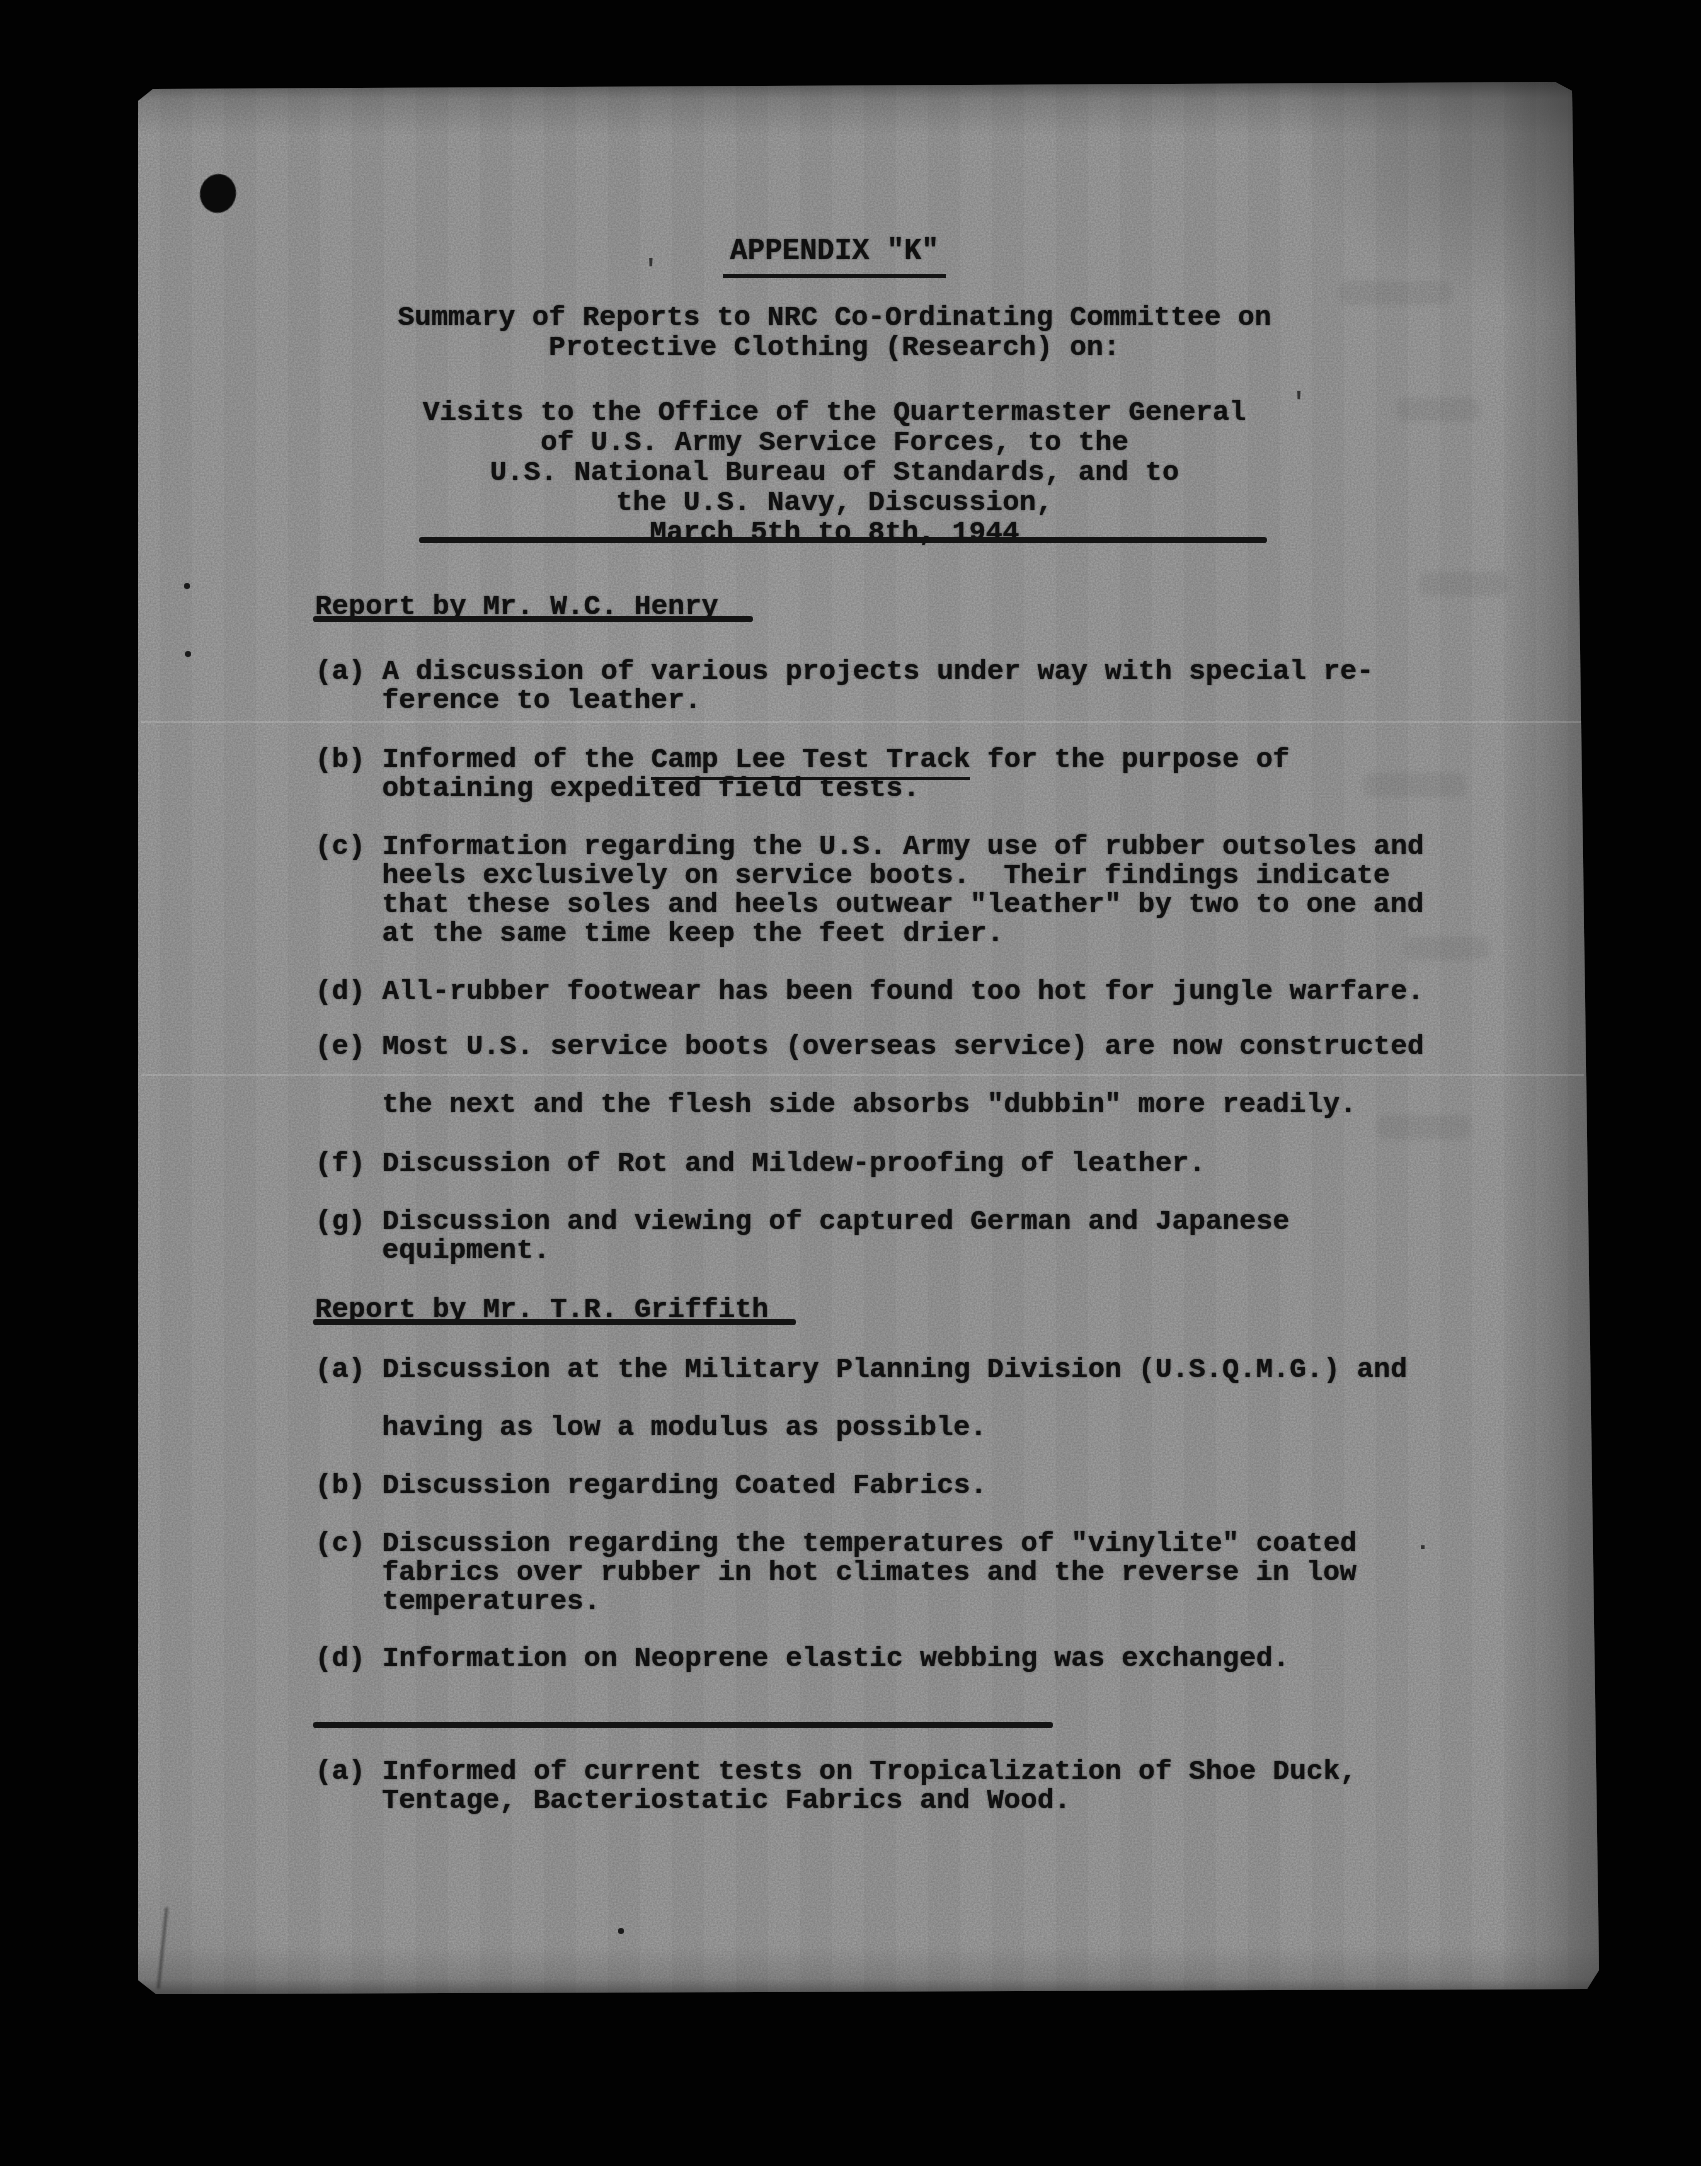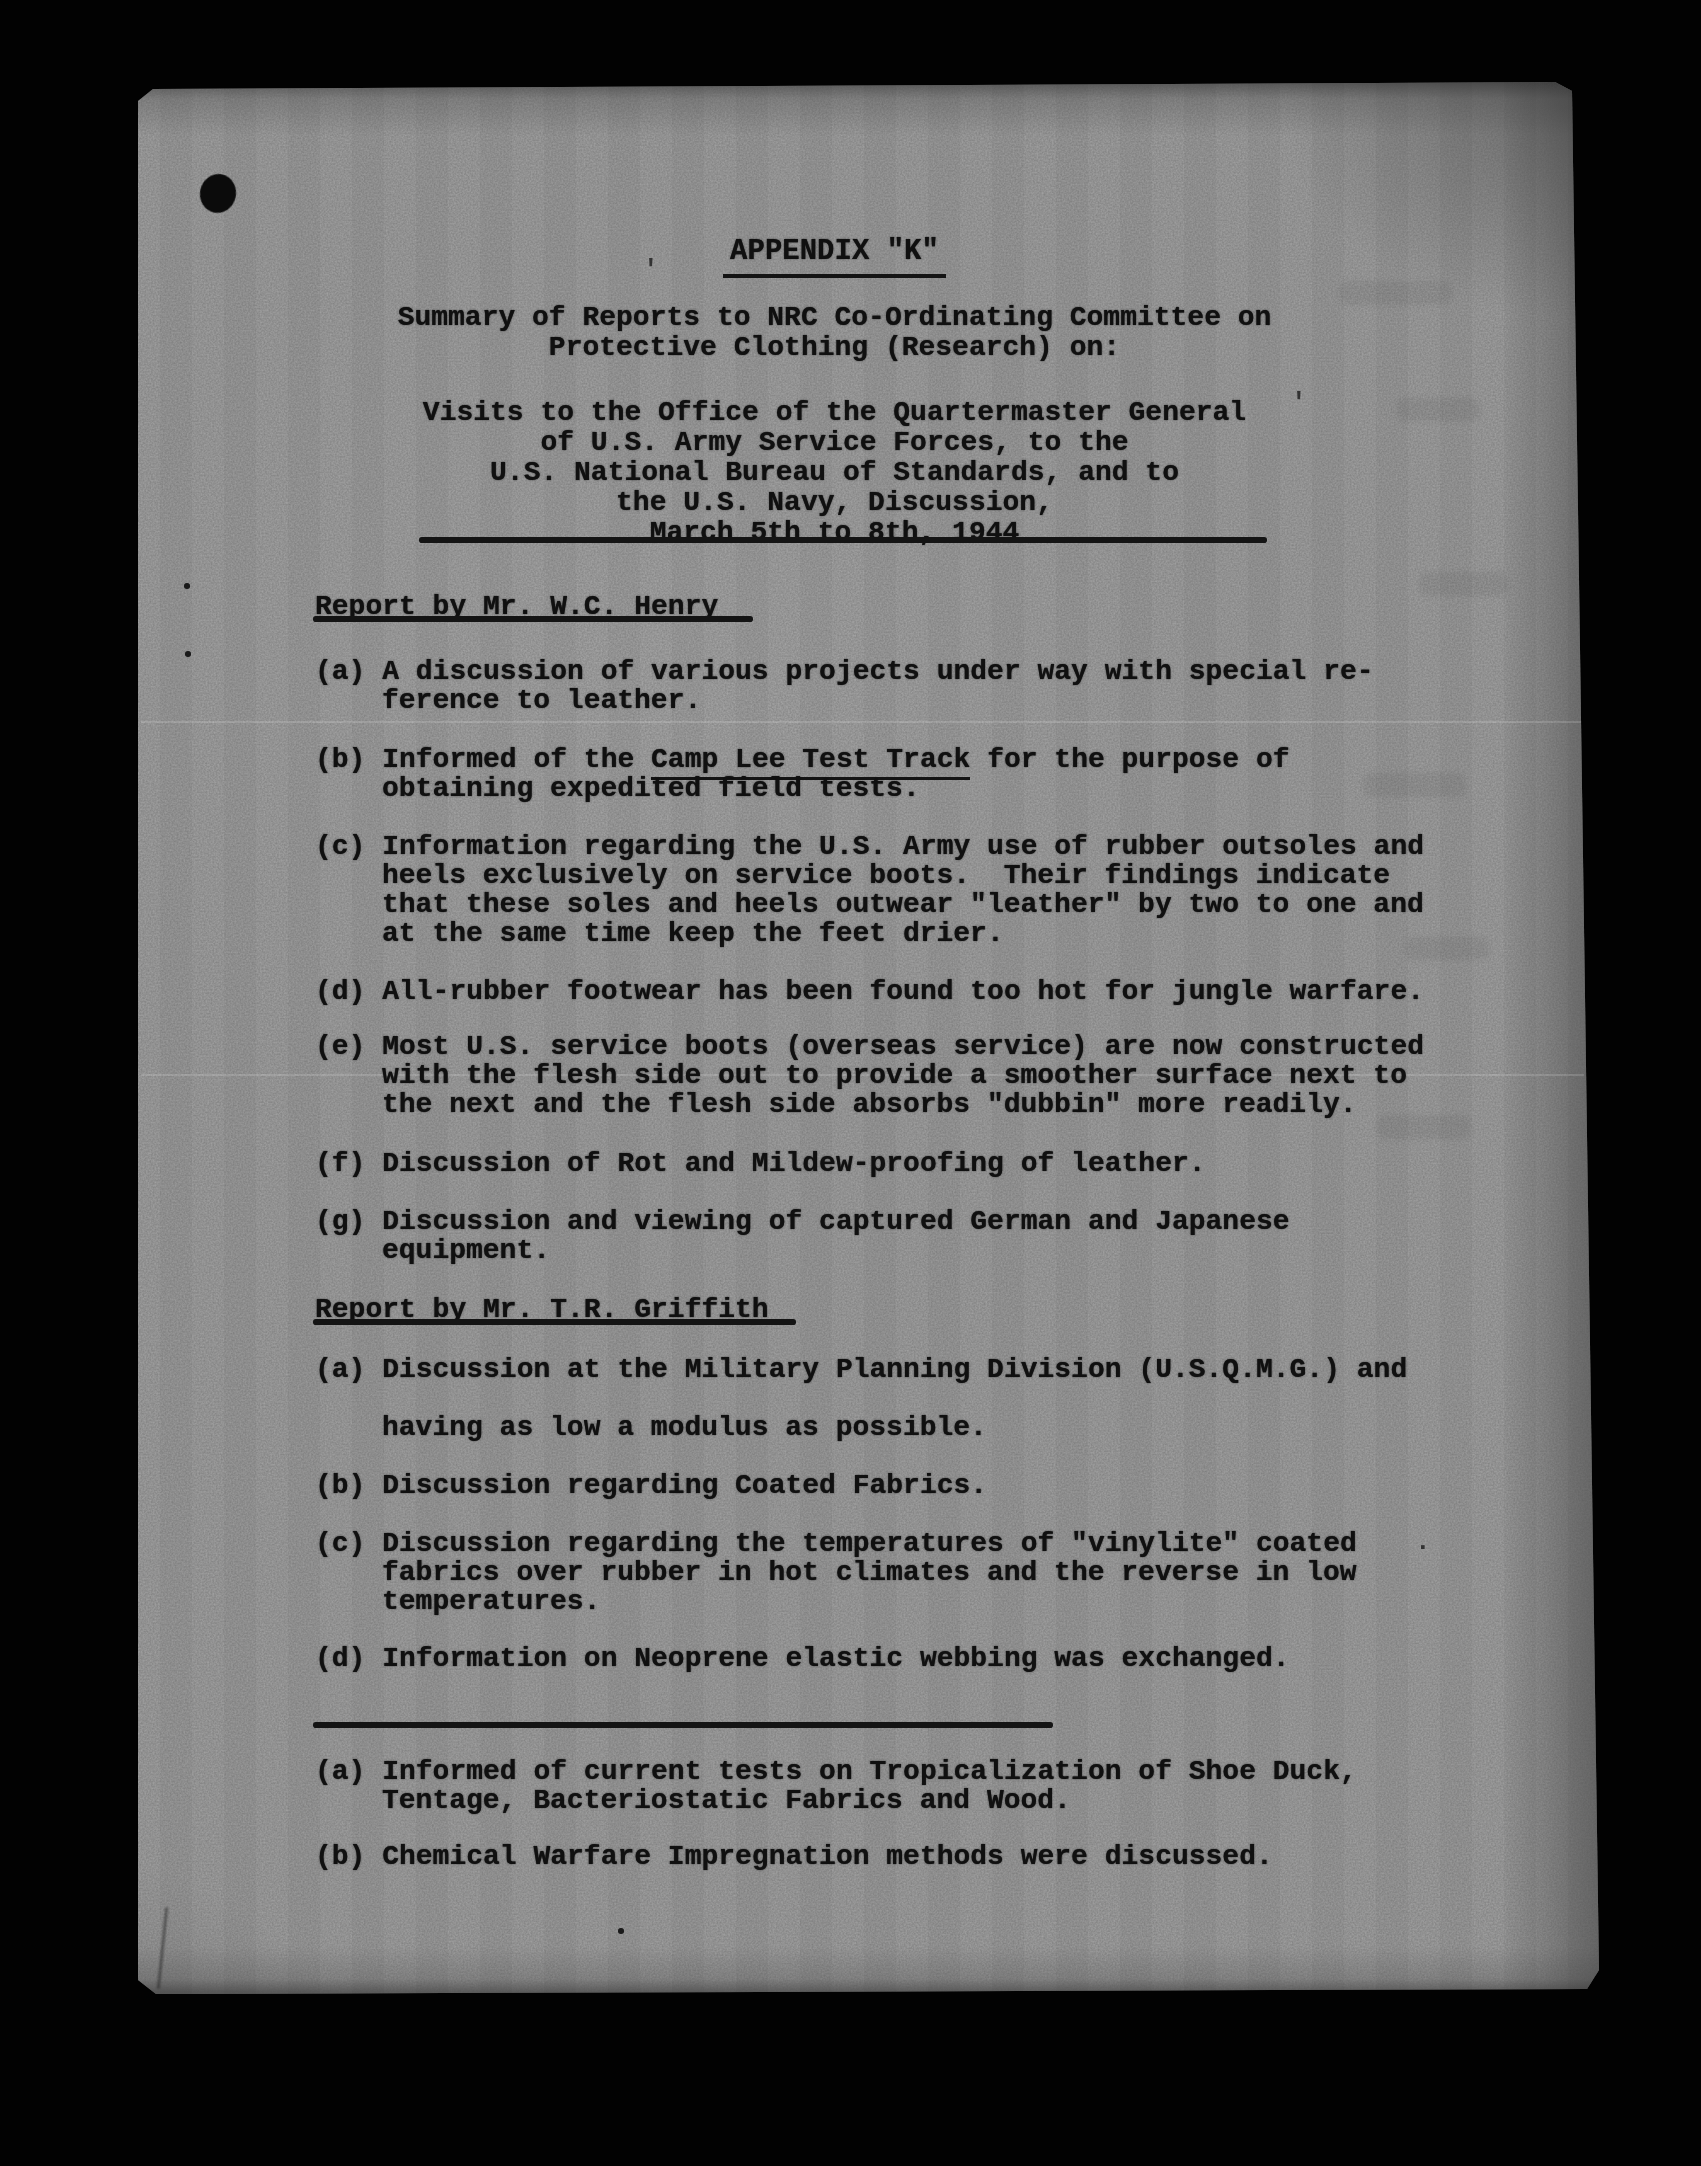--- a/index.html
+++ b/index.html
@@ -92,21 +92,20 @@
   <div class="ln cont" style="top:774px">obtaining expedited field tests.</div>
 
   <div class="ln" style="top:832px">(c) Information regarding the U.S. Army use of rubber outsoles and</div>
   <div class="ln cont" style="top:861px">heels exclusively on service boots.  Their findings indicate</div>
   <div class="ln cont" style="top:890px">that these soles and heels outwear "leather" by two to one and</div>
   <div class="ln cont" style="top:919px">at the same time keep the feet drier.</div>
 
   <div class="ln" style="top:977px">(d) All-rubber footwear has been found too hot for jungle warfare.</div>
 
   <div class="ln" style="top:1032px">(e) Most U.S. service boots (overseas service) are now constructed</div>
-  <div class="ln cont" style="top:1061px">with the flesh side out to provide a smoother surface next to</div>
   <div class="ln cont" style="top:1090px">the next and the flesh side absorbs "dubbin" more readily.</div>
 
   <div class="ln" style="top:1149px">(f) Discussion of Rot and Mildew-proofing of leather.</div>
 
   <div class="ln" style="top:1207px">(g) Discussion and viewing of captured German and Japanese</div>
   <div class="ln cont" style="top:1236px">equipment.</div>
 
   <div class="ln" style="top:1295px">Report by Mr. T.R. Griffith</div>
   <div class="rule" style="left:313px;top:1319px;width:483px"></div>
 
@@ -119,15 +118,14 @@
   <div class="ln cont" style="top:1558px">fabrics over rubber in hot climates and the reverse in low</div>
   <div class="ln cont" style="top:1587px">temperatures.</div>
 
   <div class="ln" style="top:1644px">(d) Information on Neoprene elastic webbing was exchanged.</div>
 
   <div class="rule" style="left:313px;top:1722px;width:740px"></div>
 
   <div class="ln" style="top:1757px">(a) Informed of current tests on Tropicalization of Shoe Duck,</div>
   <div class="ln cont" style="top:1786px">Tentage, Bacteriostatic Fabrics and Wood.</div>
 
-  <div class="ln" style="top:1842px">(b) Chemical Warfare Impregnation methods were discussed.</div>
 </div>
 
 
 </body></html>

